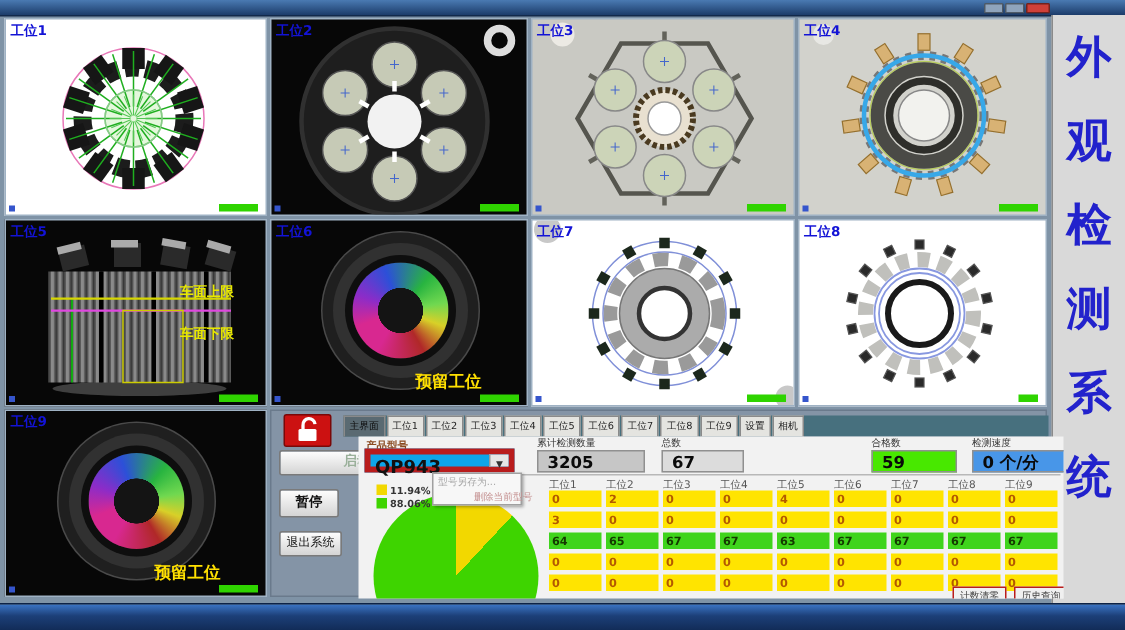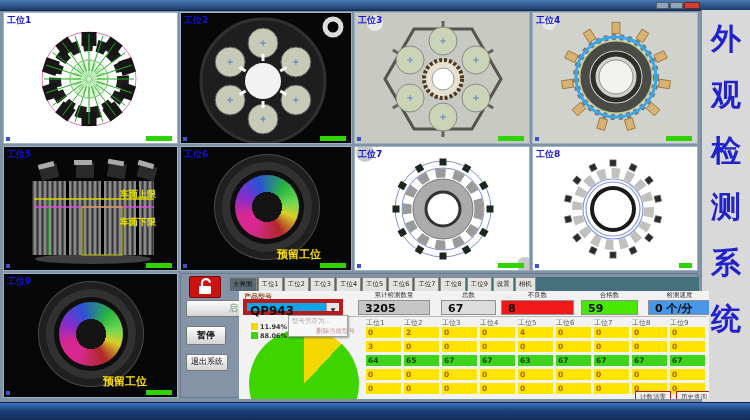--- a/index.html
+++ b/index.html
@@ -55,21 +55,21 @@
   .menu-item{font-size:6.5px;line-height:10px;padding-left:3px;white-space:nowrap;}
   .mi0{color:#a8a8a8;}
   .mi1{color:#c49090;margin-left:24px;}
   #legend{position:absolute;left:12px;top:31px;z-index:5;}
   .lrow{display:flex;align-items:center;gap:2px;height:9px;}
   .lsw{width:7px;height:7px;display:inline-block;}
   .ltx{font-size:6.5px;font-weight:bold;color:#333;}
   #pie{position:absolute;left:10px;top:38px;width:110px;height:110px;border-radius:50%;z-index:1;}
   #stats{position:absolute;left:0;top:0;width:470px;height:26px;}
   .stat{position:absolute;top:1px;}
-  .stat-label{font-size:6.5px;color:#333;height:7px;line-height:7px;white-space:nowrap;text-align:center;}
+  .stat-label{font-size:6.5px;color:#333;height:7px;line-height:7px;white-space:nowrap;}
   .stat-value{margin-top:1px;height:15px;line-height:15px;font-size:11px;font-weight:bold;color:#0a0a0a;
     padding-left:6px;border:1px solid #909090;box-sizing:border-box;}
   #sep{position:absolute;left:76px;top:25px;width:392px;height:1px;background:#b8b8b8;}
   #table-area{position:absolute;left:0;top:0;width:470px;height:108px;}
   .thead{position:absolute;top:27px;width:35px;font-size:7px;color:#555;}
   .tlabel{position:absolute;left:76px;width:28px;font-size:7px;color:#333;text-align:left;white-space:nowrap;}
   .cell{position:absolute;width:35px;height:11px;line-height:11px;font-size:7.5px;font-weight:bold;padding-left:2px;box-sizing:border-box;}
   .cell.yellow{background:#ffe400;color:#b35900;}
   .cell.green{background:#3fd41c;color:#143a00;}
   .fbtn{position:absolute;top:100px;width:36px;height:12px;background:#f0f0f0;border:1px solid #b91c1c;
@@ -410,24 +410,20 @@
       <div id="pie" style="background: conic-gradient(rgb(242, 216, 0) 0deg, rgb(242, 216, 0) 42.984deg, rgb(62, 212, 0) 42.984deg, rgb(62, 212, 0) 360deg);"></div>
 
       <div id="stats">
           <div class="stat" style="left: 119px; width: 72px;">
             <div class="stat-label">累计检测数量</div>
             <div class="stat-value" style="background: rgb(198, 198, 198);">3205</div>
           </div>
           <div class="stat" style="left: 202px; width: 55px;">
             <div class="stat-label">总数</div>
             <div class="stat-value" style="background: rgb(220, 220, 220);">67</div>
-          </div>
-          <div class="stat" style="left: 262px; width: 73px;">
-            <div class="stat-label">不良数</div>
-            <div class="stat-value" style="background: rgb(240, 24, 24);">8</div>
           </div>
           <div class="stat" style="left: 342px; width: 57px;">
             <div class="stat-label">合格数</div>
             <div class="stat-value" style="background: rgb(72, 232, 0);">59</div>
           </div>
           <div class="stat" style="left: 409px; width: 63px;">
             <div class="stat-label">检测速度</div>
             <div class="stat-value" style="background: rgb(72, 150, 232);">0 个/分</div>
           </div>
         </div>

